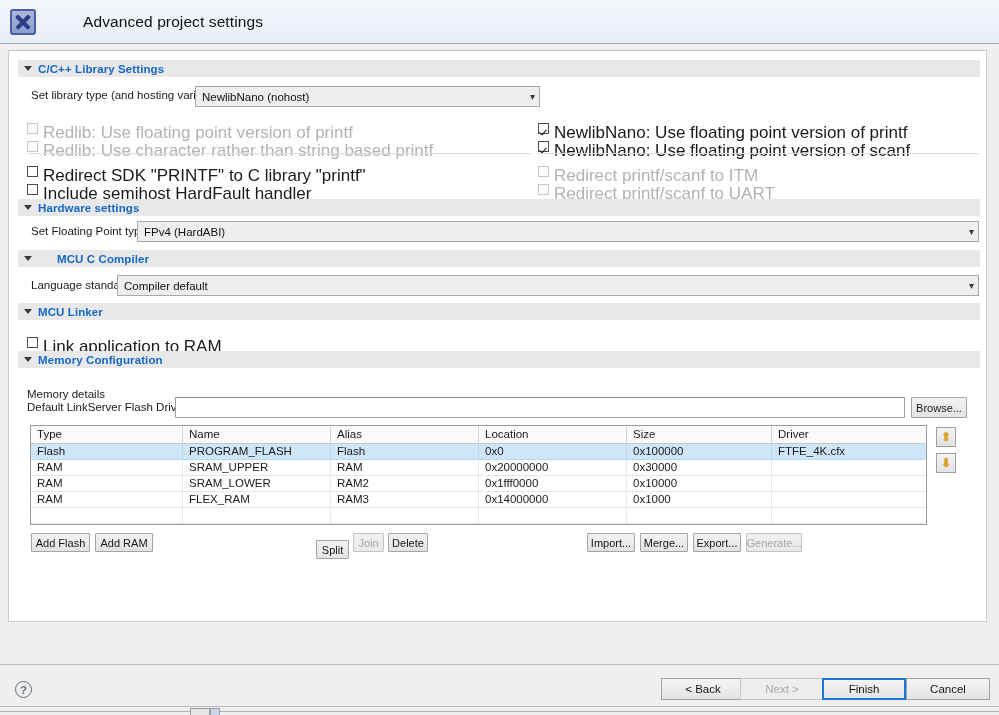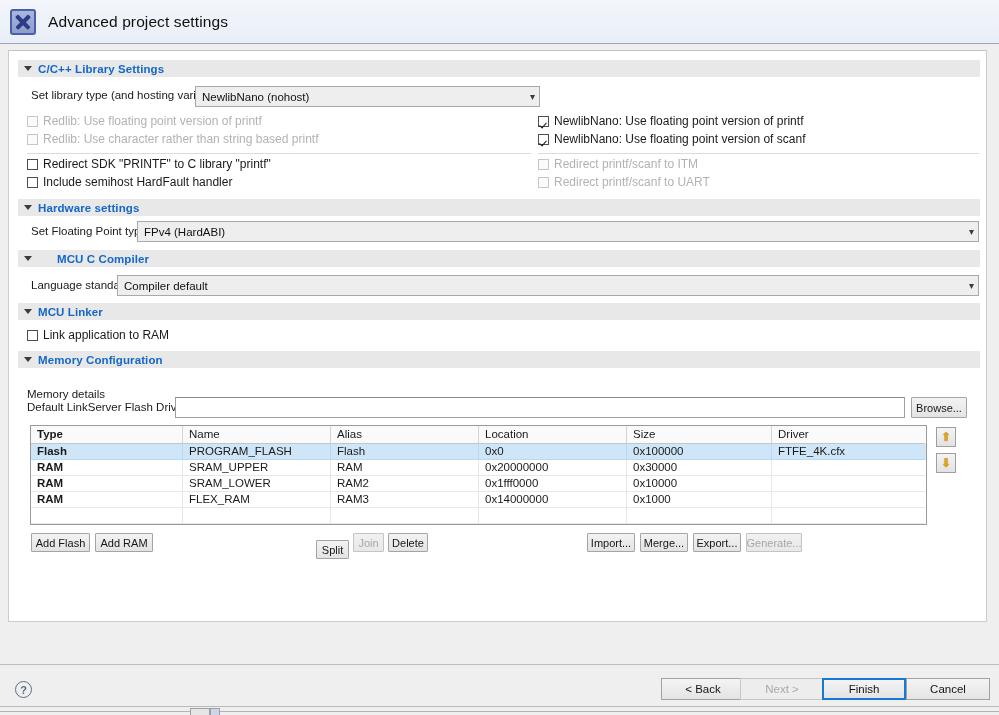--- a/index.html
+++ b/index.html
@@ -12,21 +12,21 @@
     color: #1a1a1a;
     overflow: hidden;
   }
   #root { position: relative; width: 999px; height: 715px; background: #efefef; }
 
   
   .titlebar {
     position: absolute; left: 0; top: 0; width: 999px; height: 44px;
     background: linear-gradient(to bottom, #f3f6fb 0%, #e9eef7 100%);
     border-bottom: 1px solid #9aa6bb;
-    display: flex; align-items: center; padding-left: 10px;
+    display: flex; align-items: center; padding-left: 10px; gap: 35px;
   }
   .title-icon {
     width: 26px; height: 26px; flex: 0 0 26px;
     border: 2px solid #4a5fa8; border-radius: 3px;
     background: linear-gradient(to bottom,#a9b6dc,#8e9ecd);
     position: relative;
   }
   .title-icon::before, .title-icon::after {
     content: ""; position: absolute; left: 50%; top: 50%;
     width: 18px; height: 3.6px; background: #2c3c86; border-radius: 1px;
@@ -93,21 +93,21 @@
     width: 11px; height: 11px; flex: 0 0 11px;
     background: #fff; border: 1px solid #4d4d4d; margin-right: 5px;
     position: relative;
   }
   .cbox.dis { border-color: #c6c6c6; background: #fbfbfb; }
   .cbox.on::after {
     content: ""; position: absolute; left: 2px; top: 4.4px;
     width: 3px; height: 6px; border: solid #1b1b1b;
     border-width: 0 1.4px 1.4px 0; transform: rotate(42deg);
   }
-  .cbtext { font-size: 12px; color: #1a1a1a; }
+  .cbtext { font-size: 17px; color: #1a1a1a; margin-top: 9px; }
   .cbtext.dis { color: #b2b2b2; }
   .hr { position: absolute; height: 1px; background: #dcdcdc; }
 
   
   .tbl {
     position: absolute; background: #fff;
     border: 1px solid #9a9a9a;
     font-size: 11.5px;
   }
   .tbl-head { display: flex; height: 18px; background: #fafafa; }
@@ -115,21 +115,21 @@
     border-right: 1px solid #d4d4d4; border-bottom: 1px solid #c6c6c6;
     padding: 2px 0 0 6px; color: #1a1a1a; overflow: hidden; white-space: nowrap;
   }
   .trow { display: flex; height: 16px; }
   .trow > div {
     border-right: 1px solid #e7e7e7; border-bottom: 1px solid #e7e7e7;
     padding: 1px 0 0 6px; overflow: hidden; white-space: nowrap; color: #1a1a1a;
   }
   .trow.sel { background: #cfe6f9; }
   .trow.sel > div { border-right-color: #bcd8ef; border-bottom-color: #bcd8ef; }
-  .c0 { width: 152px; font-weight: bold; } .c1 { width: 148px; } .c2 { width: 148px; }
+  .c0 { width: 152px; } .c1 { width: 148px; } .c2 { width: 148px; }
   .c3 { width: 148px; } .c4 { width: 145px; } .c5 { width: 153px; border-right: none !important; }
 
   
   .arrbtn {
     position: absolute; width: 20px; height: 20px;
     background: linear-gradient(to bottom,#f4f4f4,#e2e2e2);
     border: 1px solid #9e9e9e;
     display: flex; align-items: center; justify-content: center;
   }
   .arrgly { font-size: 12px; color: #e3a21a; line-height: 1;

